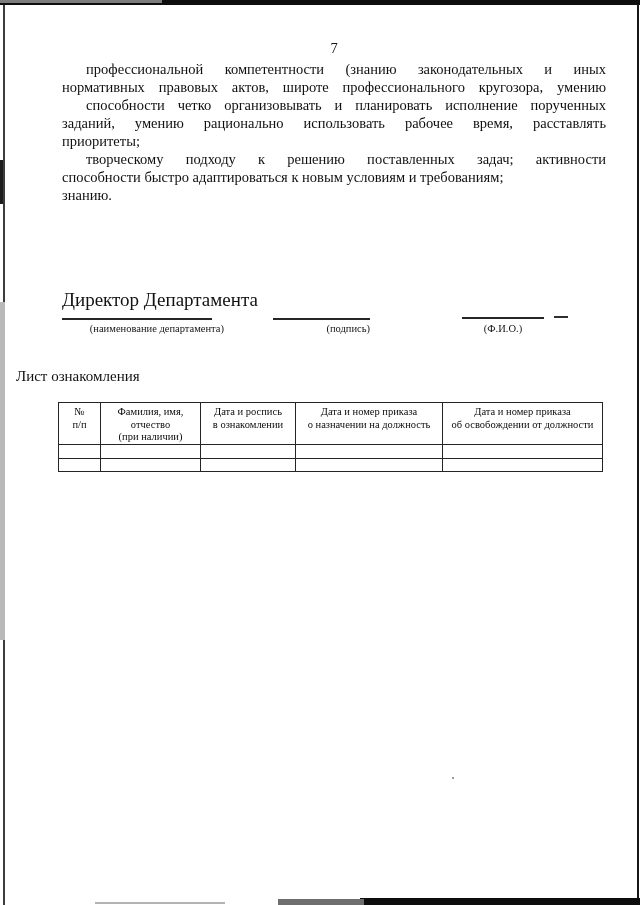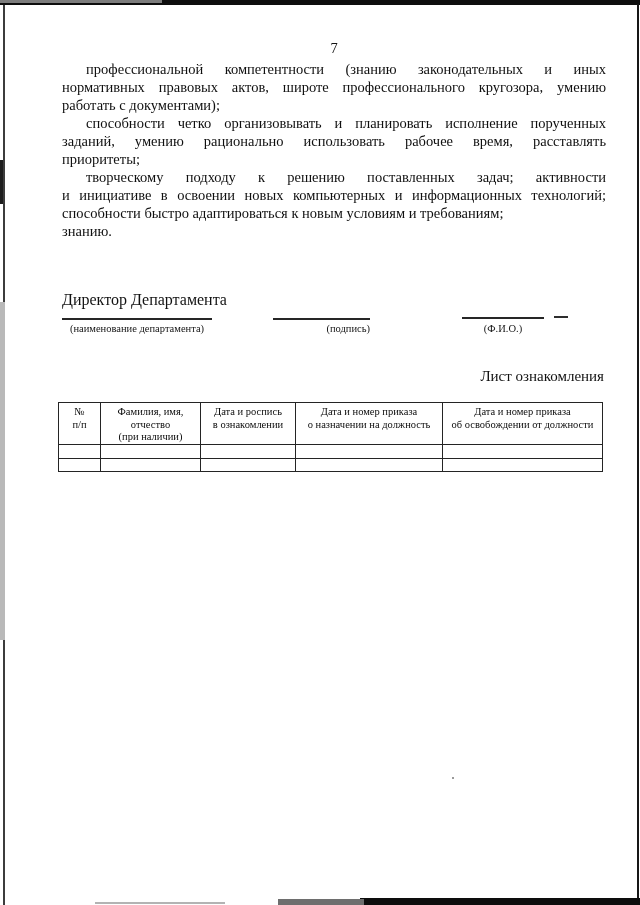--- a/index.html
+++ b/index.html
@@ -35,39 +35,39 @@
     position:absolute;left:62px;top:60px;width:544px;
     font-size:14.5px;line-height:18px;color:#101010;
   }
   .body-text .line{height:18px;overflow:hidden;}
   .jline{text-align:justify;text-align-last:justify;}
   .indent{padding-left:24px;box-sizing:border-box;}
 
   
   .sig-title{
     position:absolute;left:62px;top:291px;
-    font-size:16px;line-height:18px;
+    font-size:19px;line-height:18px;
   }
   .sig-line{position:absolute;height:2px;background:#262626;}
   .sig-line-1{left:62px;top:318px;width:150px;}
   .sig-line-2{left:273px;top:318px;width:97px;}
   .sig-line-3{left:462px;top:317px;width:82px;}
   .sig-line-dash{left:554px;top:316px;width:14px;height:2px;background:#2e2e2e;}
   .sig-caption{
     position:absolute;top:322px;
     font-size:10.5px;line-height:13px;text-align:center;color:#141414;
   }
-  .sig-caption-1{left:50px;width:174px;}
+  .sig-caption-1{left:50px;width:174px;text-align:right;}
   .sig-caption-2{left:273px;width:97px;text-align:right;}
   .sig-caption-3{left:452px;width:102px;}
 
   
   .sheet-title{
-    position:absolute;left:24px;top:367px;width:580px;
-    text-align:right;font-size:15px;line-height:18px;
+    position:absolute;left:16px;top:367px;width:580px;
+    text-align:left;font-size:15px;line-height:18px;
   }
   .sheet-table{
     position:absolute;left:58px;top:402px;
     border-collapse:collapse;table-layout:fixed;
     width:544px;
   }
   .sheet-table td,.sheet-table th{
     border:1px solid #242424;
     padding:0;
     font-weight:normal;
@@ -97,26 +97,24 @@
   <div class="edge edge-bottom-black"></div>
   <div class="edge edge-bottom-gray"></div>
   <div class="edge edge-bottom-dashes"></div>
   <div class="edge speck"></div>
 
   <div class="page-number">7</div>
 
   <div class="body-text">
     <div class="line jline indent">профессиональной компетентности (знанию законодательных и иных</div>
     <div class="line jline">нормативных правовых актов, широте профессионального кругозора, умению</div>
-    <div class="line">работать с документами);</div>
     <div class="line jline indent">способности четко организовывать и планировать исполнение порученных</div>
     <div class="line jline">заданий, умению рационально использовать рабочее время, расставлять</div>
     <div class="line">приоритеты;</div>
     <div class="line jline indent">творческому подходу к решению поставленных задач; активности</div>
-    <div class="line jline">и инициативе в освоении новых компьютерных и информационных технологий;</div>
     <div class="line">способности быстро адаптироваться к новым условиям и требованиям;</div>
     <div class="line">знанию.</div>
   </div>
 
   <div class="sig-title">Директор Департамента</div>
 
   <div class="sig-line sig-line-1"></div>
   <div class="sig-line sig-line-2"></div>
   <div class="sig-line sig-line-3"></div>
   <div class="sig-line sig-line-dash"></div>

